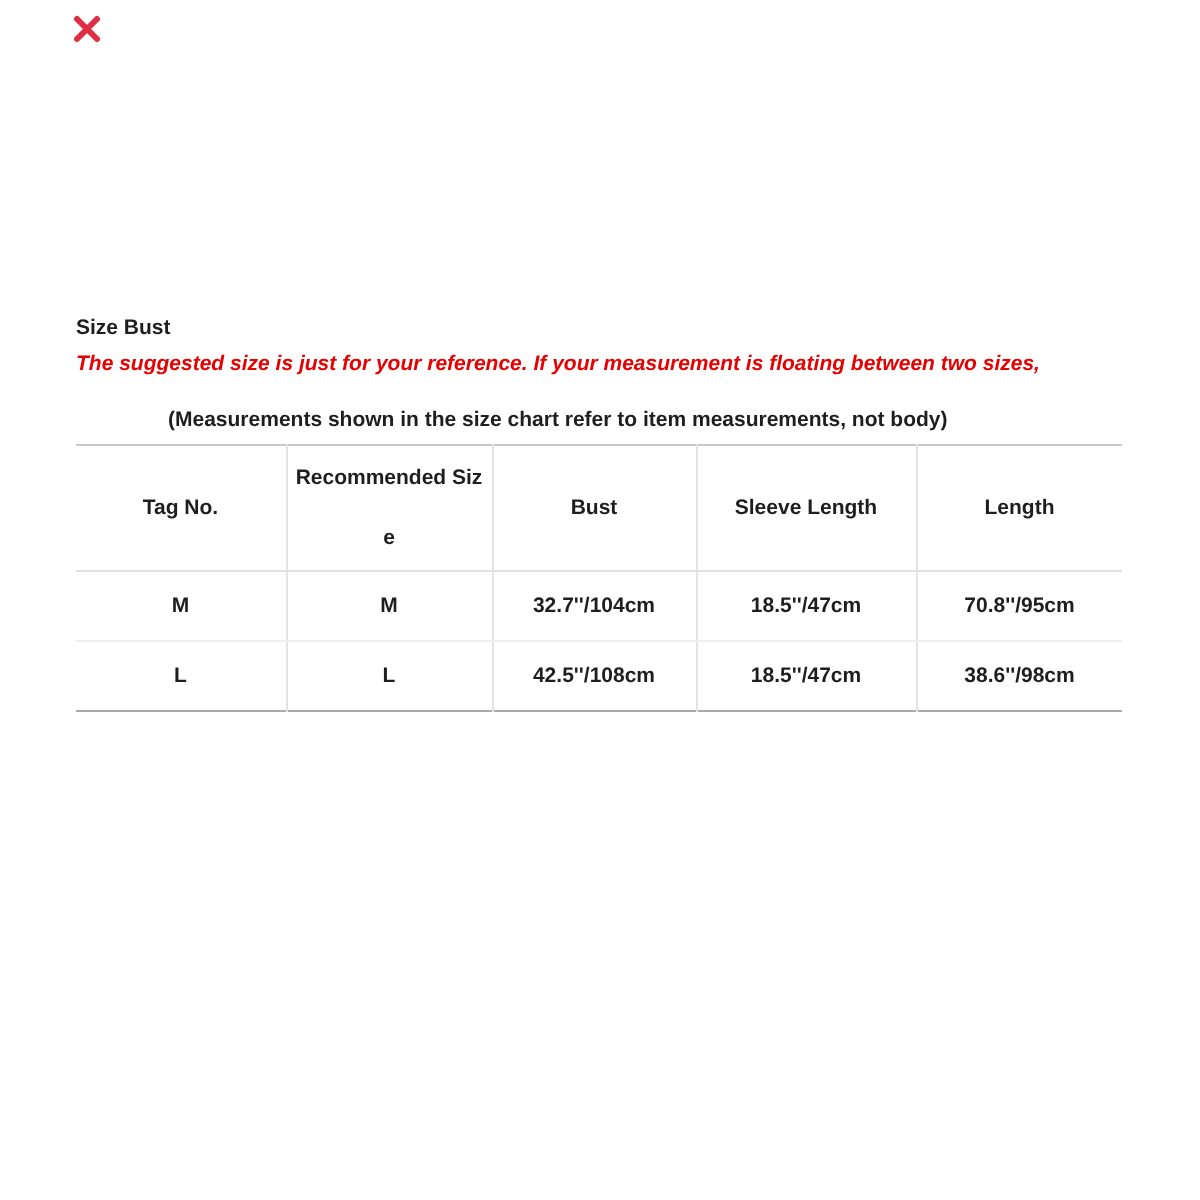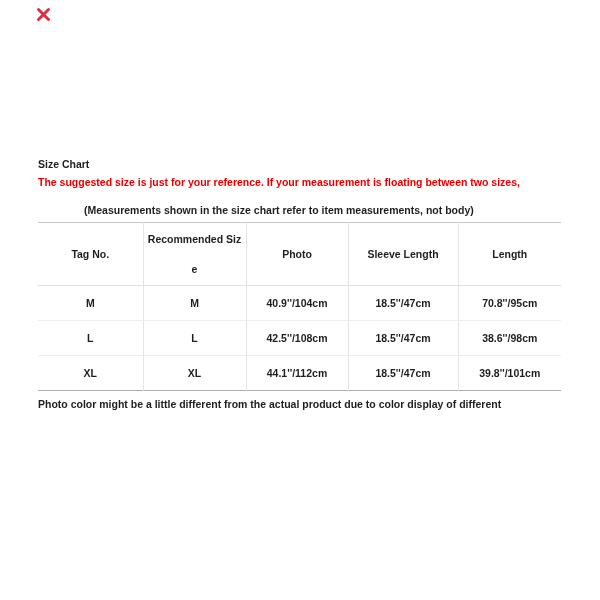--- a/index.html
+++ b/index.html
@@ -18,20 +18,21 @@
     width: 15px; height: 15px;
   }
   .heading {
     position: absolute; left: 38px; top: 158px;
     font-size: 10.5px; line-height: 13px;
   }
   .warning {
     position: absolute; left: 38px; top: 176px;
     font-size: 10.5px; line-height: 13.5px;
     width: 540px;
+    font-style: italic;
   }
   .note {
     position: absolute; left: 36px; top: 204px;
     font-size: 10.5px; line-height: 13.5px;
     width: 540px;
     margin-left: 48px;
   }
   table.size-table {
     position: absolute; left: 38px; top: 222px;
     width: 523px;
@@ -65,21 +66,21 @@
   }
 </style>
 </head>
 <body>
 
 <svg class="broken-x" viewBox="0 0 15 15" xmlns="http://www.w3.org/2000/svg" aria-hidden="true">
   <line x1="2.5" y1="2.5" x2="12.5" y2="12.5" stroke="#dd2e44" stroke-width="3" stroke-linecap="round"></line>
   <line x1="12.5" y1="2.5" x2="2.5" y2="12.5" stroke="#dd2e44" stroke-width="3" stroke-linecap="round"></line>
 </svg>
 
-<div class="heading">Size Chart</div>
+<div class="heading">Size Bust</div>
 
 <div class="warning" style="color: rgb(230, 0, 0);">
   <div>The suggested size is just for your reference. If your measurement is floating between two sizes,</div>
 </div>
 
 <div class="note">(Measurements shown in the size chart refer to item measurements, not body)</div>
 
 <table class="size-table">
   <colgroup>
     <col style="width:105px">
@@ -88,45 +89,37 @@
       <col style="width:110px">
       <col style="width:103px">
   </colgroup>
   <thead>
     <tr>
       <th>Tag No.</th>
       <th>
         <div class="hdr-wrap-line">Recommended Siz</div>
         <div class="hdr-wrap-line">e</div>
       </th>
-      <th>Photo</th>
+      <th>Bust</th>
       <th>Sleeve Length</th>
       <th>Length</th>
     </tr>
   </thead>
   <tbody>
     <tr>
       <td>M</td>
       <td>M</td>
-      <td>40.9''/104cm</td>
+      <td>32.7''/104cm</td>
       <td>18.5''/47cm</td>
       <td>70.8''/95cm</td>
     </tr>
     <tr>
       <td>L</td>
       <td>L</td>
       <td>42.5''/108cm</td>
       <td>18.5''/47cm</td>
       <td>38.6''/98cm</td>
     </tr>
-    <tr>
-      <td>XL</td>
-      <td>XL</td>
-      <td>44.1''/112cm</td>
-      <td>18.5''/47cm</td>
-      <td>39.8''/101cm</td>
-    </tr>
   </tbody>
 </table>
 
 <div class="tips">
-  <div>Photo color might be a little different from the actual product due to color display of different</div>
 </div>
 
 </body></html>

